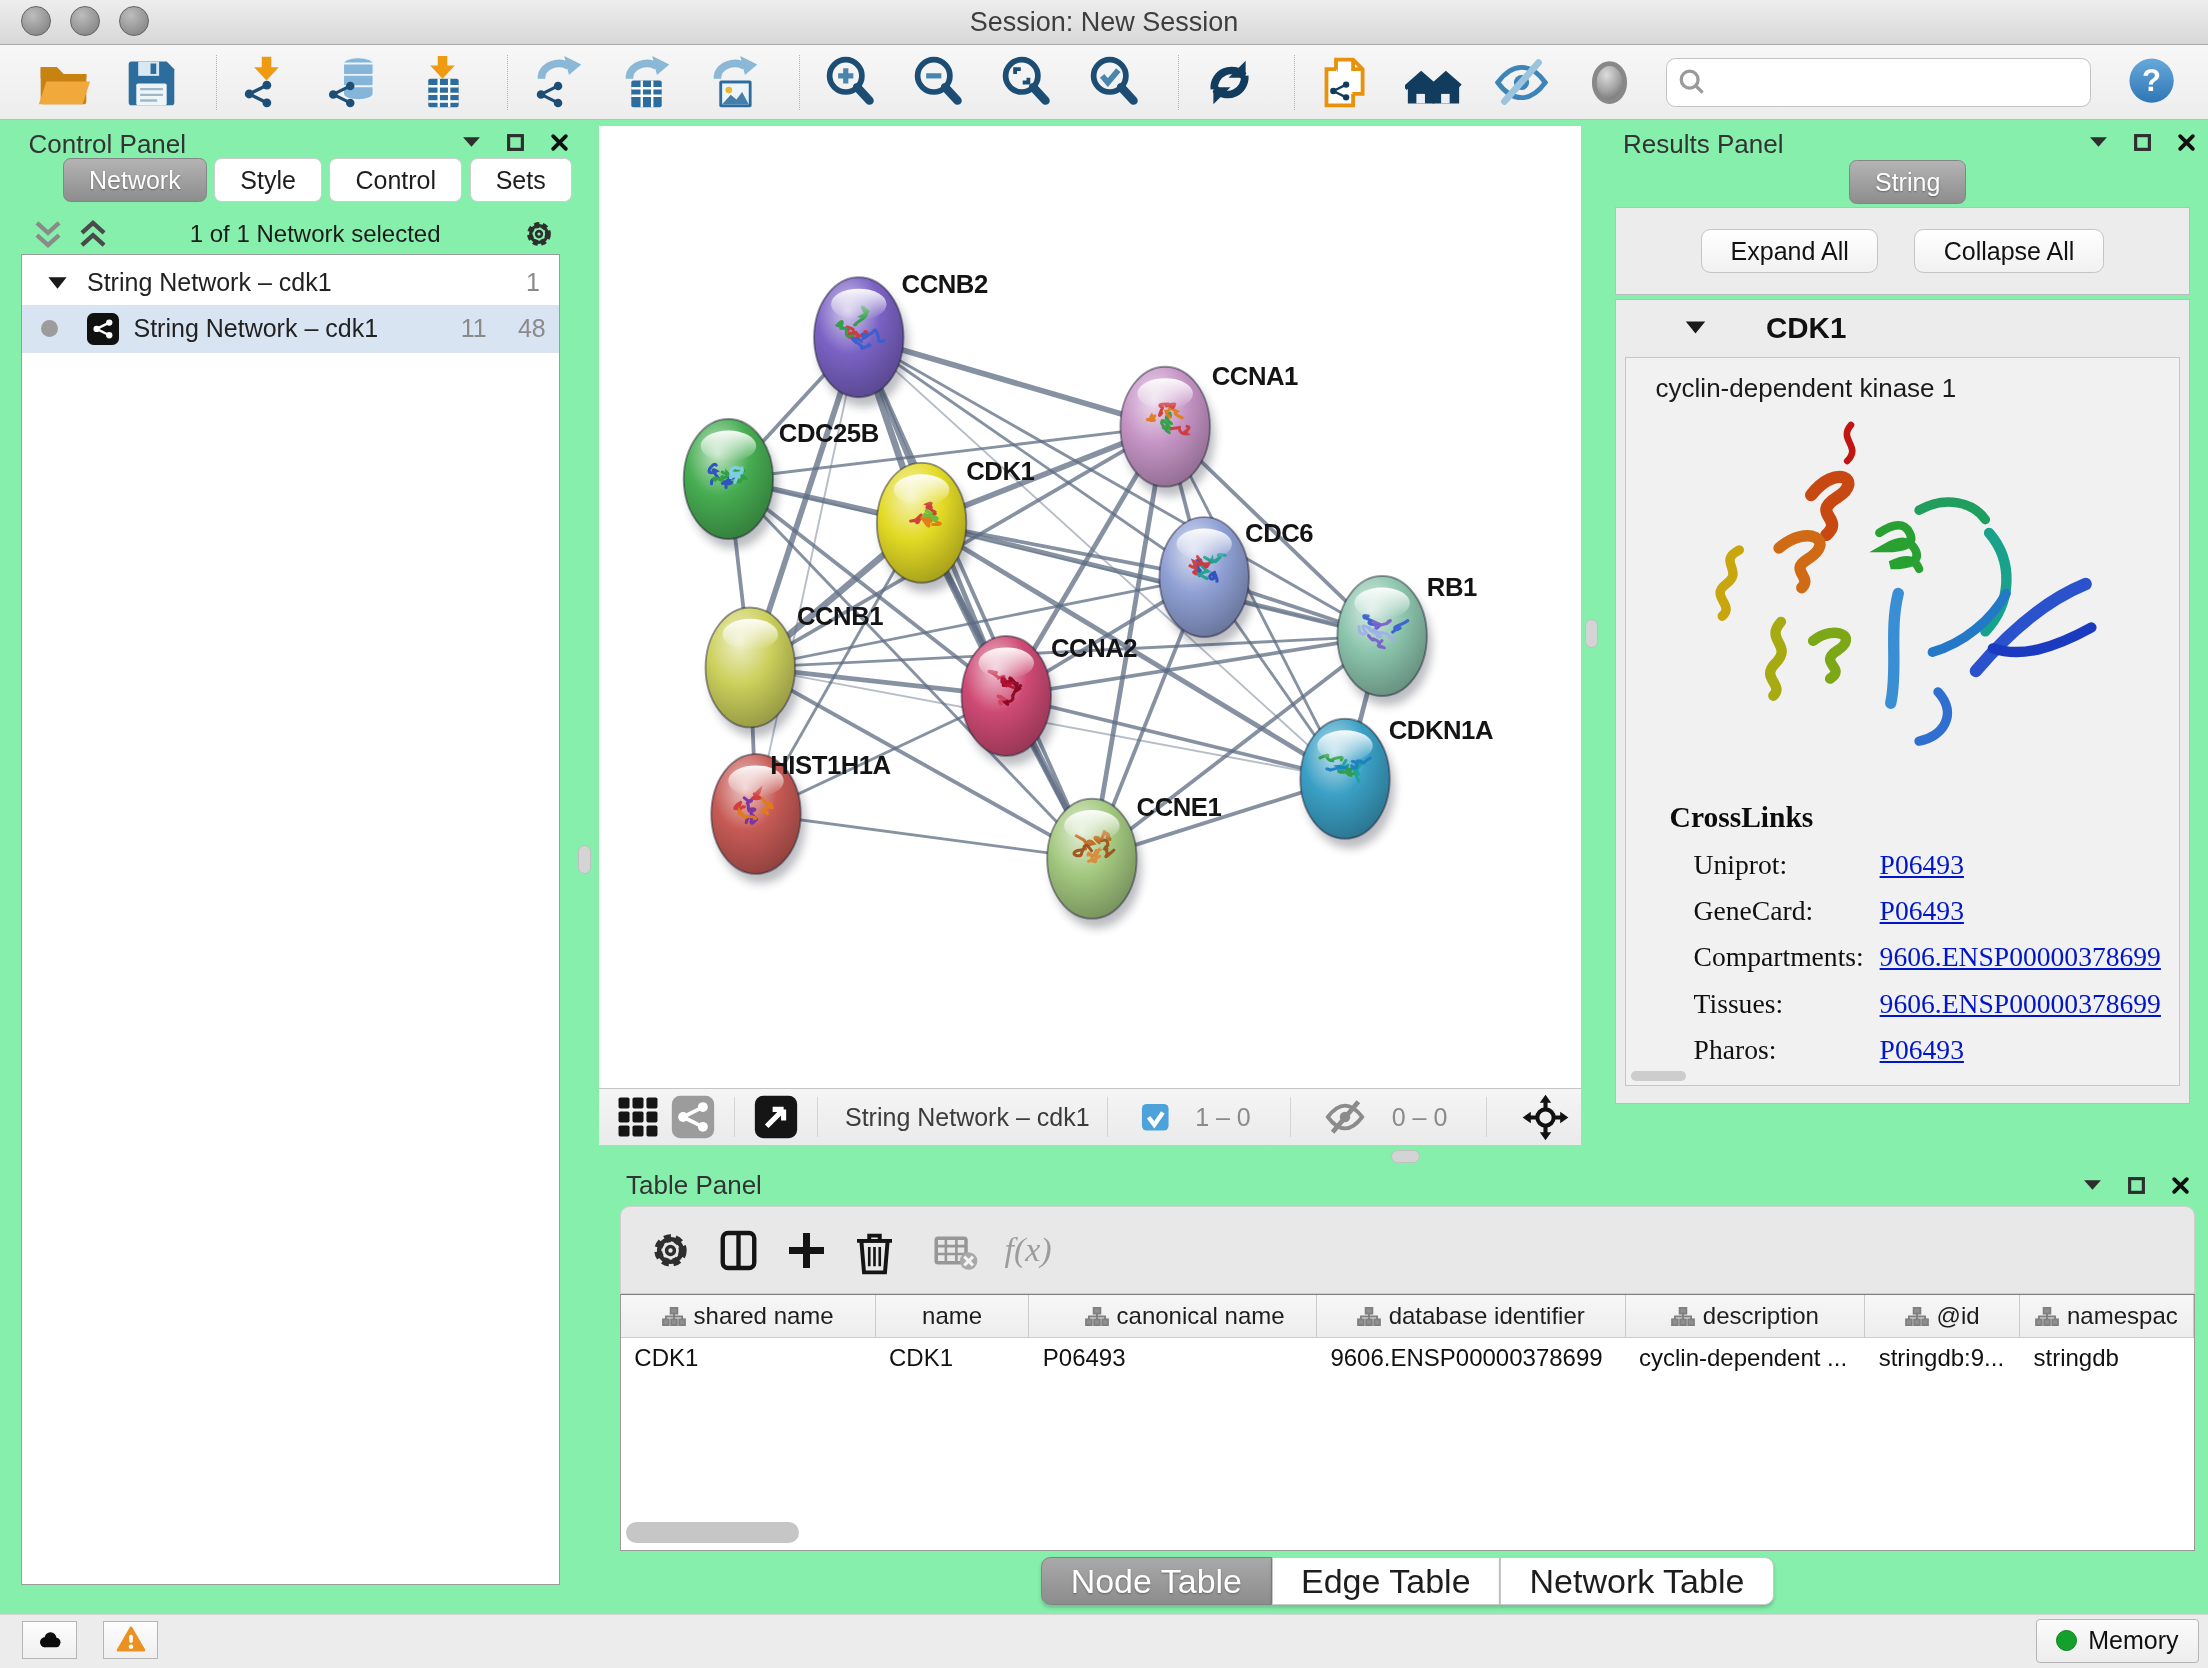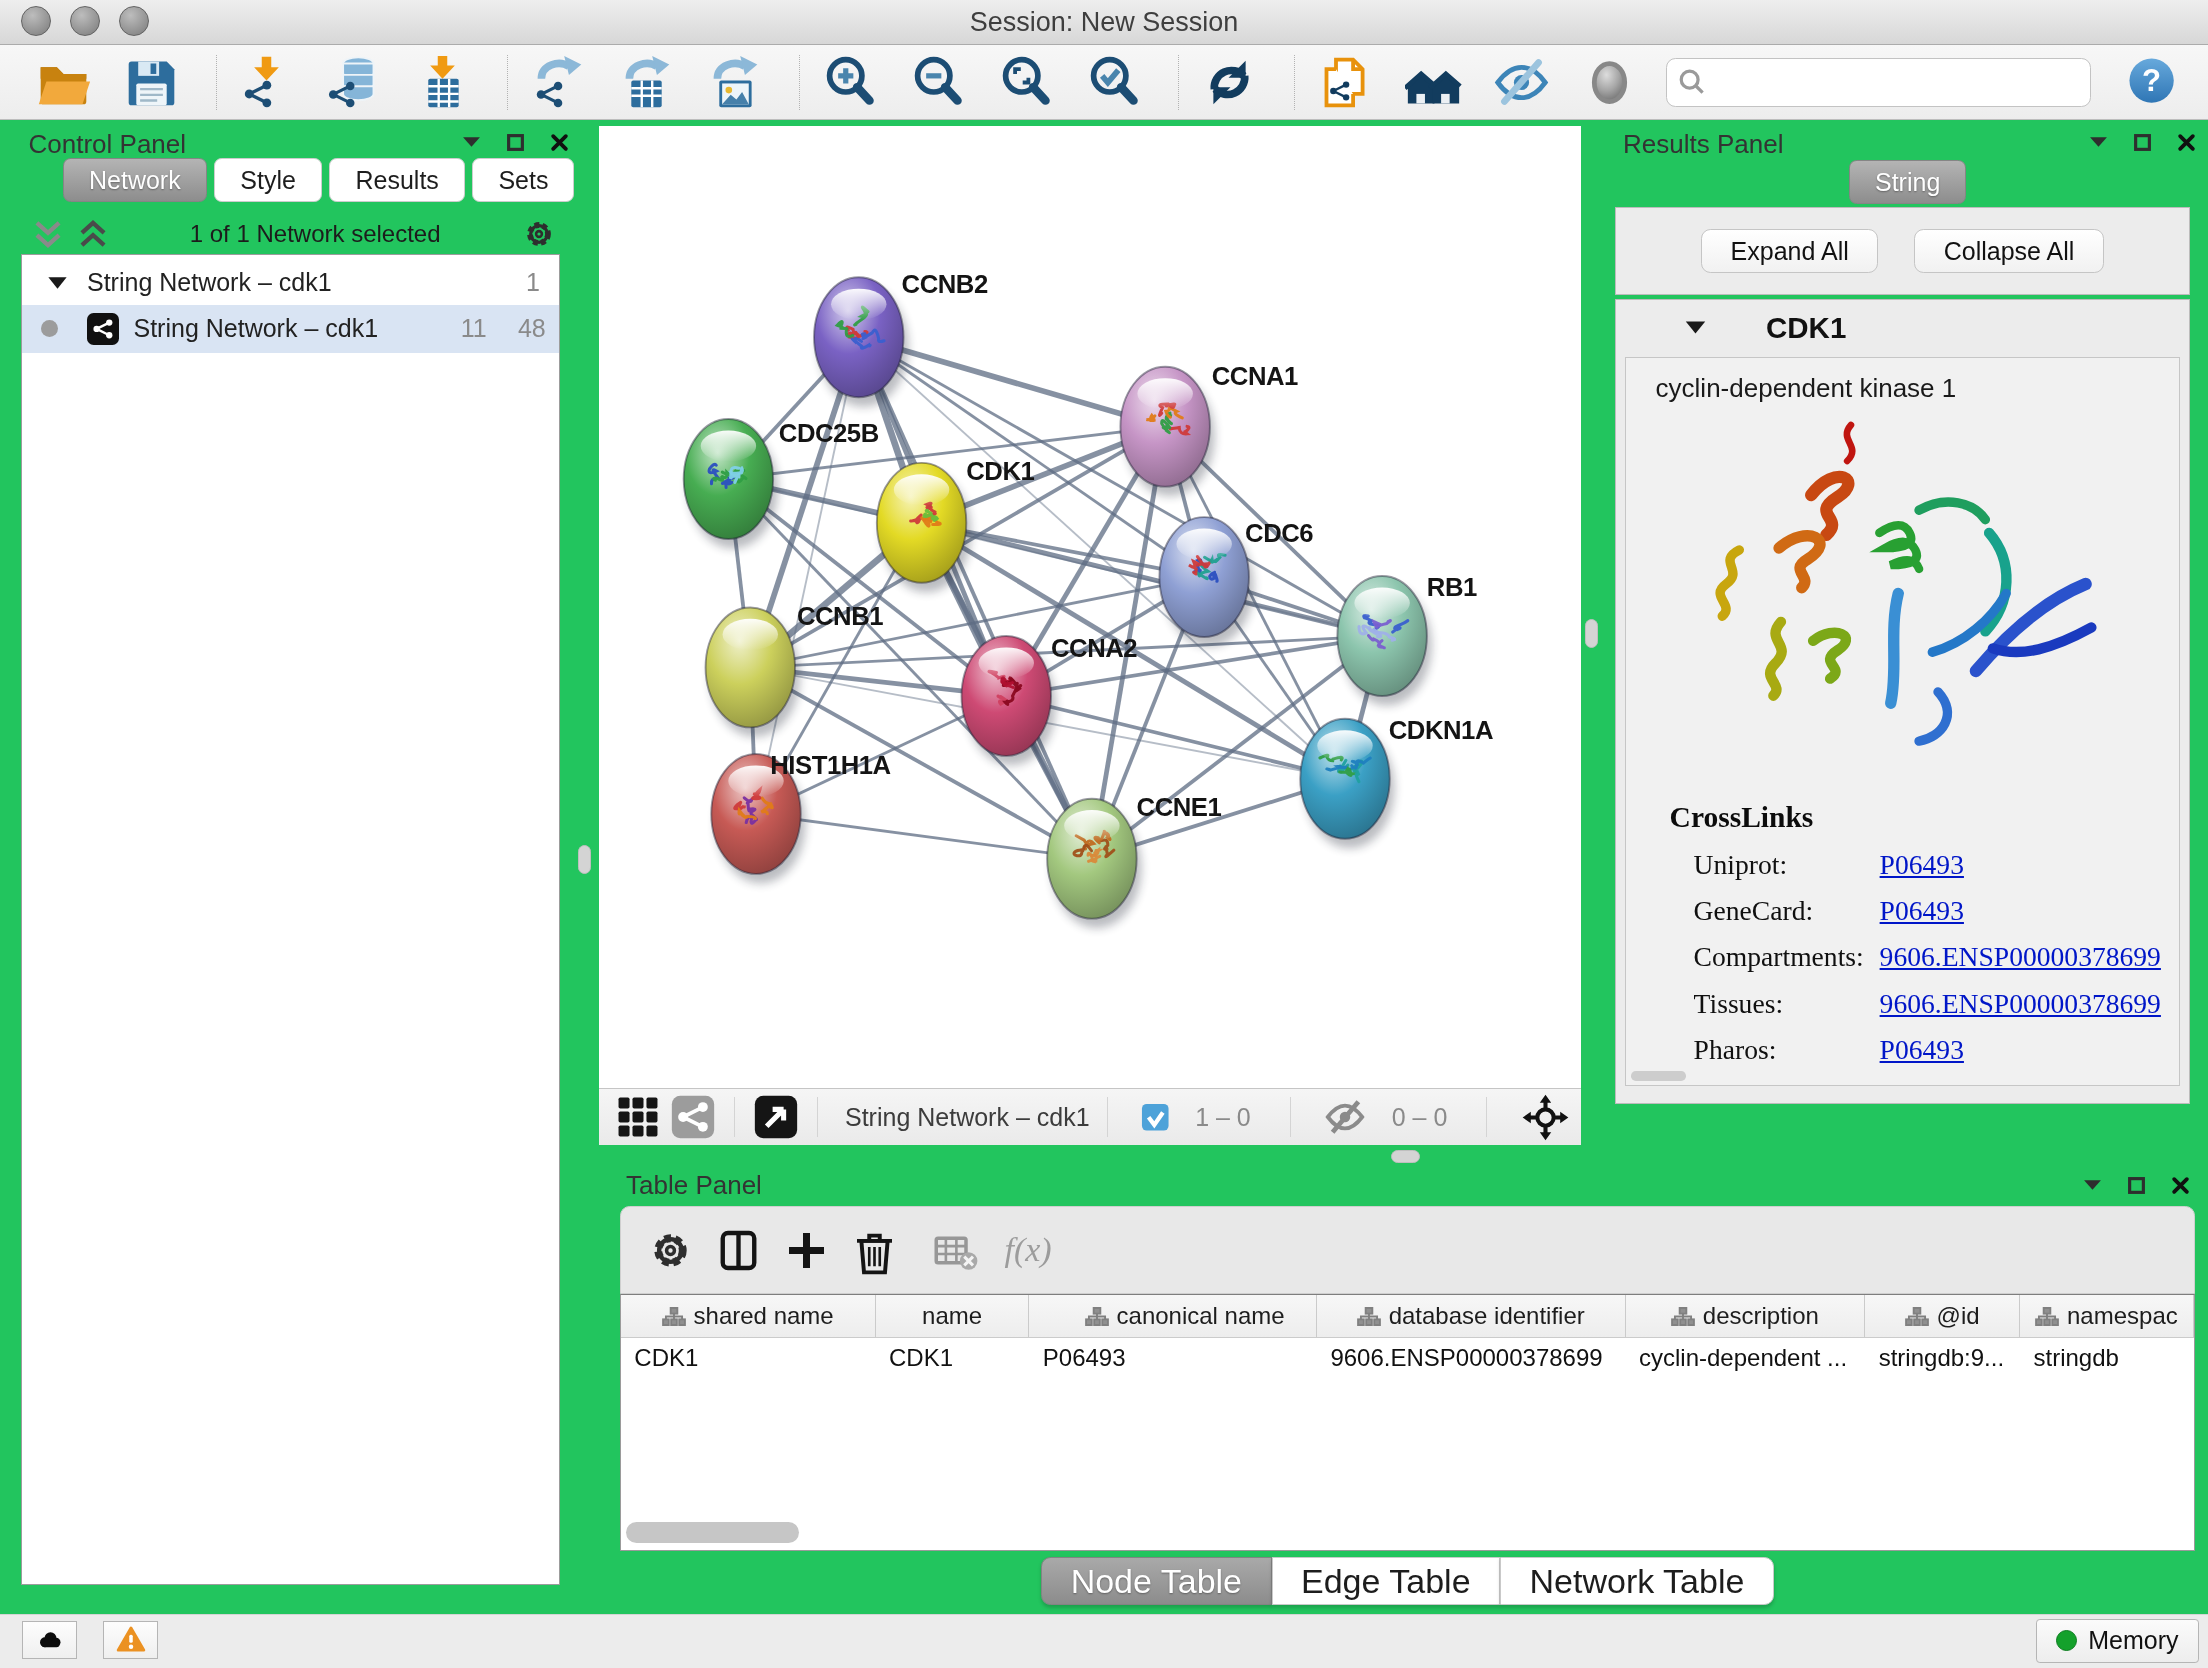--- a/index.html
+++ b/index.html
@@ -1,16 +1,16 @@
 <!DOCTYPE html>
 <html style="font-size:15px"><head>
 <meta charset="utf-8">
 <style>
   html,body{margin:0;padding:0;background:#ececec;font-family:"Liberation Sans",sans-serif;color:#222;}
-  .window{position:relative;width:2208px;height:1668px;background:#22c55e;overflow:hidden;}
+  .window{position:relative;width:2208px;height:1668px;background:#86efac;overflow:hidden;}
 
   
   .titlebar{position:absolute;left:0;top:0;right:0;height:44px;background:linear-gradient(#eeeeee,#d7d7d7);border-bottom:1px solid #ababab;}
   .traffic{position:absolute;top:5.7px;left:21px;display:flex;gap:19px;}
   .tl{width:30px;height:30px;border-radius:50%;background:radial-gradient(circle at 38% 30%,#bdbdbd,#7a7a7a);border:1px solid #636363;box-sizing:border-box;}
   .title-text{position:absolute;left:0;right:0;top:6.7px;text-align:center;font-size:27px;color:#3e3e3e;}
 
   
   .toolbar{position:absolute;top:45px;left:0;right:0;height:75px;display:flex;align-items:center;padding:0 32px;background:linear-gradient(#f7f7f7,#ededed);border-bottom:1px solid #bdbdbd;box-sizing:border-box;}
   .tb-groups{display:flex;align-items:center;}
@@ -325,21 +325,21 @@
       </svg>
   </div>
   <div id="cp-tabs">
       <div class="tab active">
         <span>Network</span>
       </div>
       <div class="tab">
         <span>Style</span>
       </div>
       <div class="tab">
-        <span>Results</span>
+        <span>Control</span>
       </div>
       <div class="tab">
         <span>Sets</span>
       </div>
     </div>
   <div id="cp-gearrow">
     <svg viewBox="0 0 26 26" width="32" height="32">
         <g fill="none" stroke="#8a8a8a" stroke-width="3.5">
           <path d="M4 4l9 8 9-8"></path>
           <path d="M4 14l9 8 9-8"></path>

